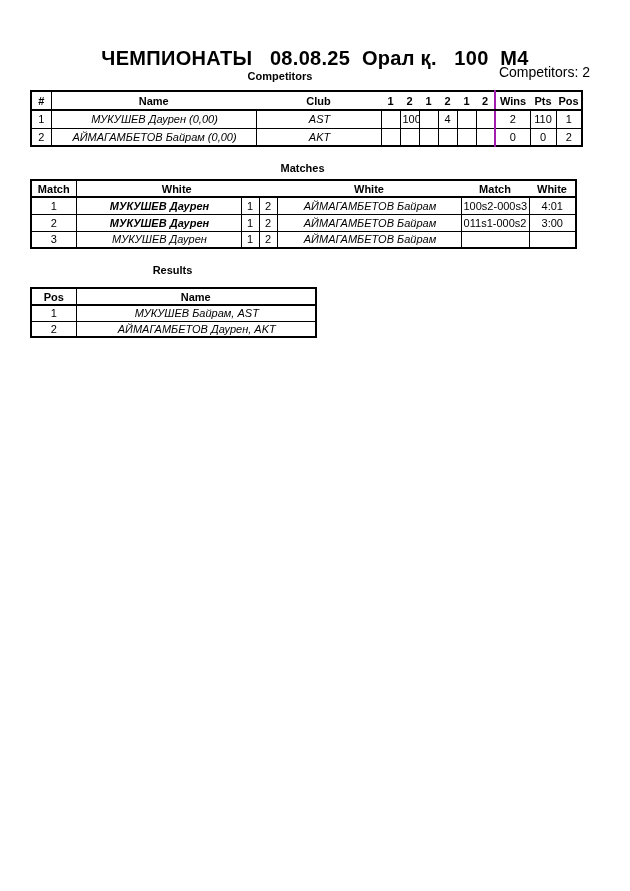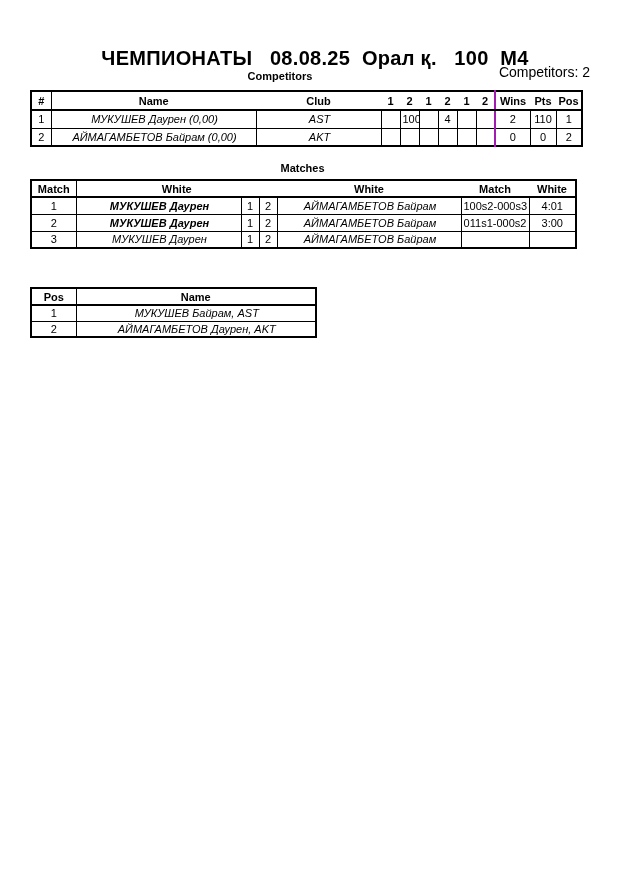--- a/index.html
+++ b/index.html
@@ -196,20 +196,21 @@
         <td class="lft">МУКУШЕВ Даурен</td>
         <td class="ctr">1</td>
         <td class="ctr">2</td>
         <td class="lft">АЙМАГАМБЕТОВ Байрам</td>
         <td class="ctr"></td>
         <td class="ctr"></td>
       </tr>
     </tbody>
   </table>
 
+  <div class="sec-label results-label">Results</div>
 
   <table class="tbl results-table">
     <colgroup>
       <col style="width:45px">
         <col style="width:240px">
     </colgroup>
     <thead>
       <tr>
         <th class="ctr sep-r">Pos</th>
         <th class="ctr">Name</th>

